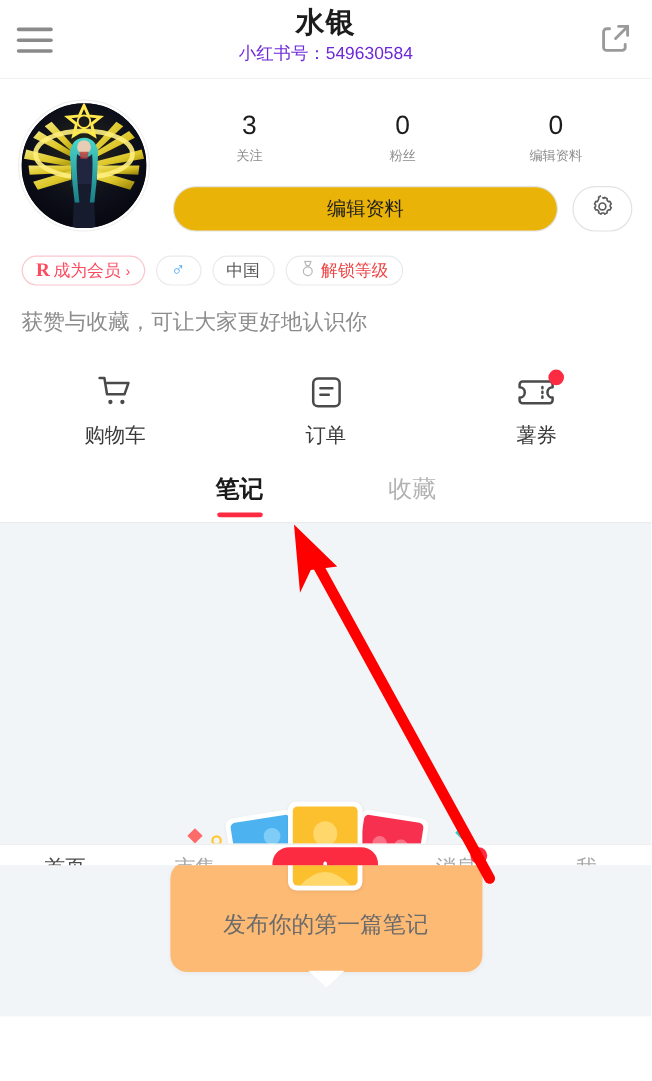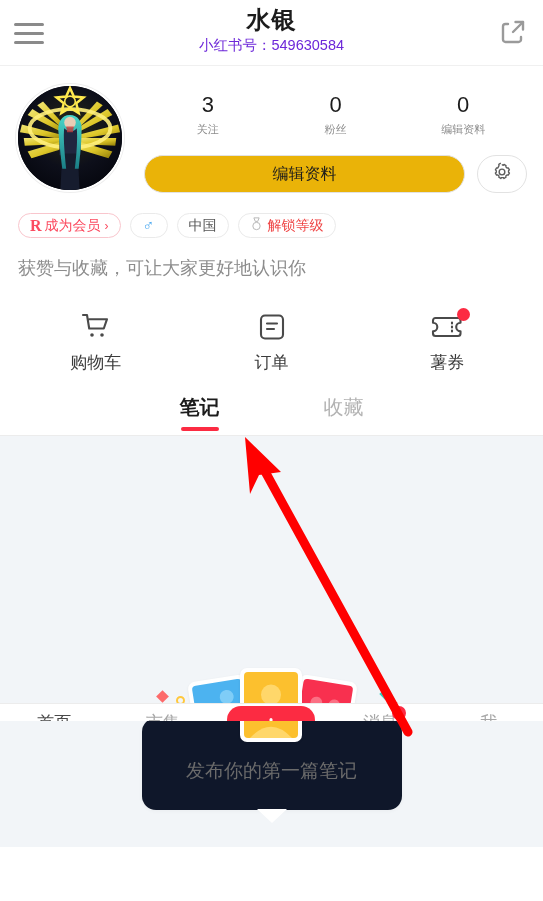--- a/index.html
+++ b/index.html
@@ -163,21 +163,21 @@
   .card-right { width: 58px; height: 68px; right: 6px; top: 14px; transform: rotate(9deg); }
   .card-mid { width: 62px; height: 74px; left: 56px; top: 4px; z-index: 3; }
 
   .dot-deco { position: absolute; }
   .dot-fill { border-radius: 50%; }
   .dot-ring { border-radius: 50%; background: transparent; }
   .diamond { transform: rotate(45deg); }
 
   .bubble {
     position: relative;
-    background: #0f172a; border-radius: 14px;
+    background: #fdba74; border-radius: 14px;
     margin-top: -22px;
     padding: 40px 10px 26px 10px;
     text-align: center;
     box-shadow: 0 1px 4px rgba(0,0,0,0.04);
   }
   .bubble-text { font-size: 19px; color: #6b6b6b; }
   .bubble-tail {
     position: absolute; left: 50%; bottom: -13px; transform: translateX(-50%);
     width: 0; height: 0;
     border-left: 15px solid transparent;

